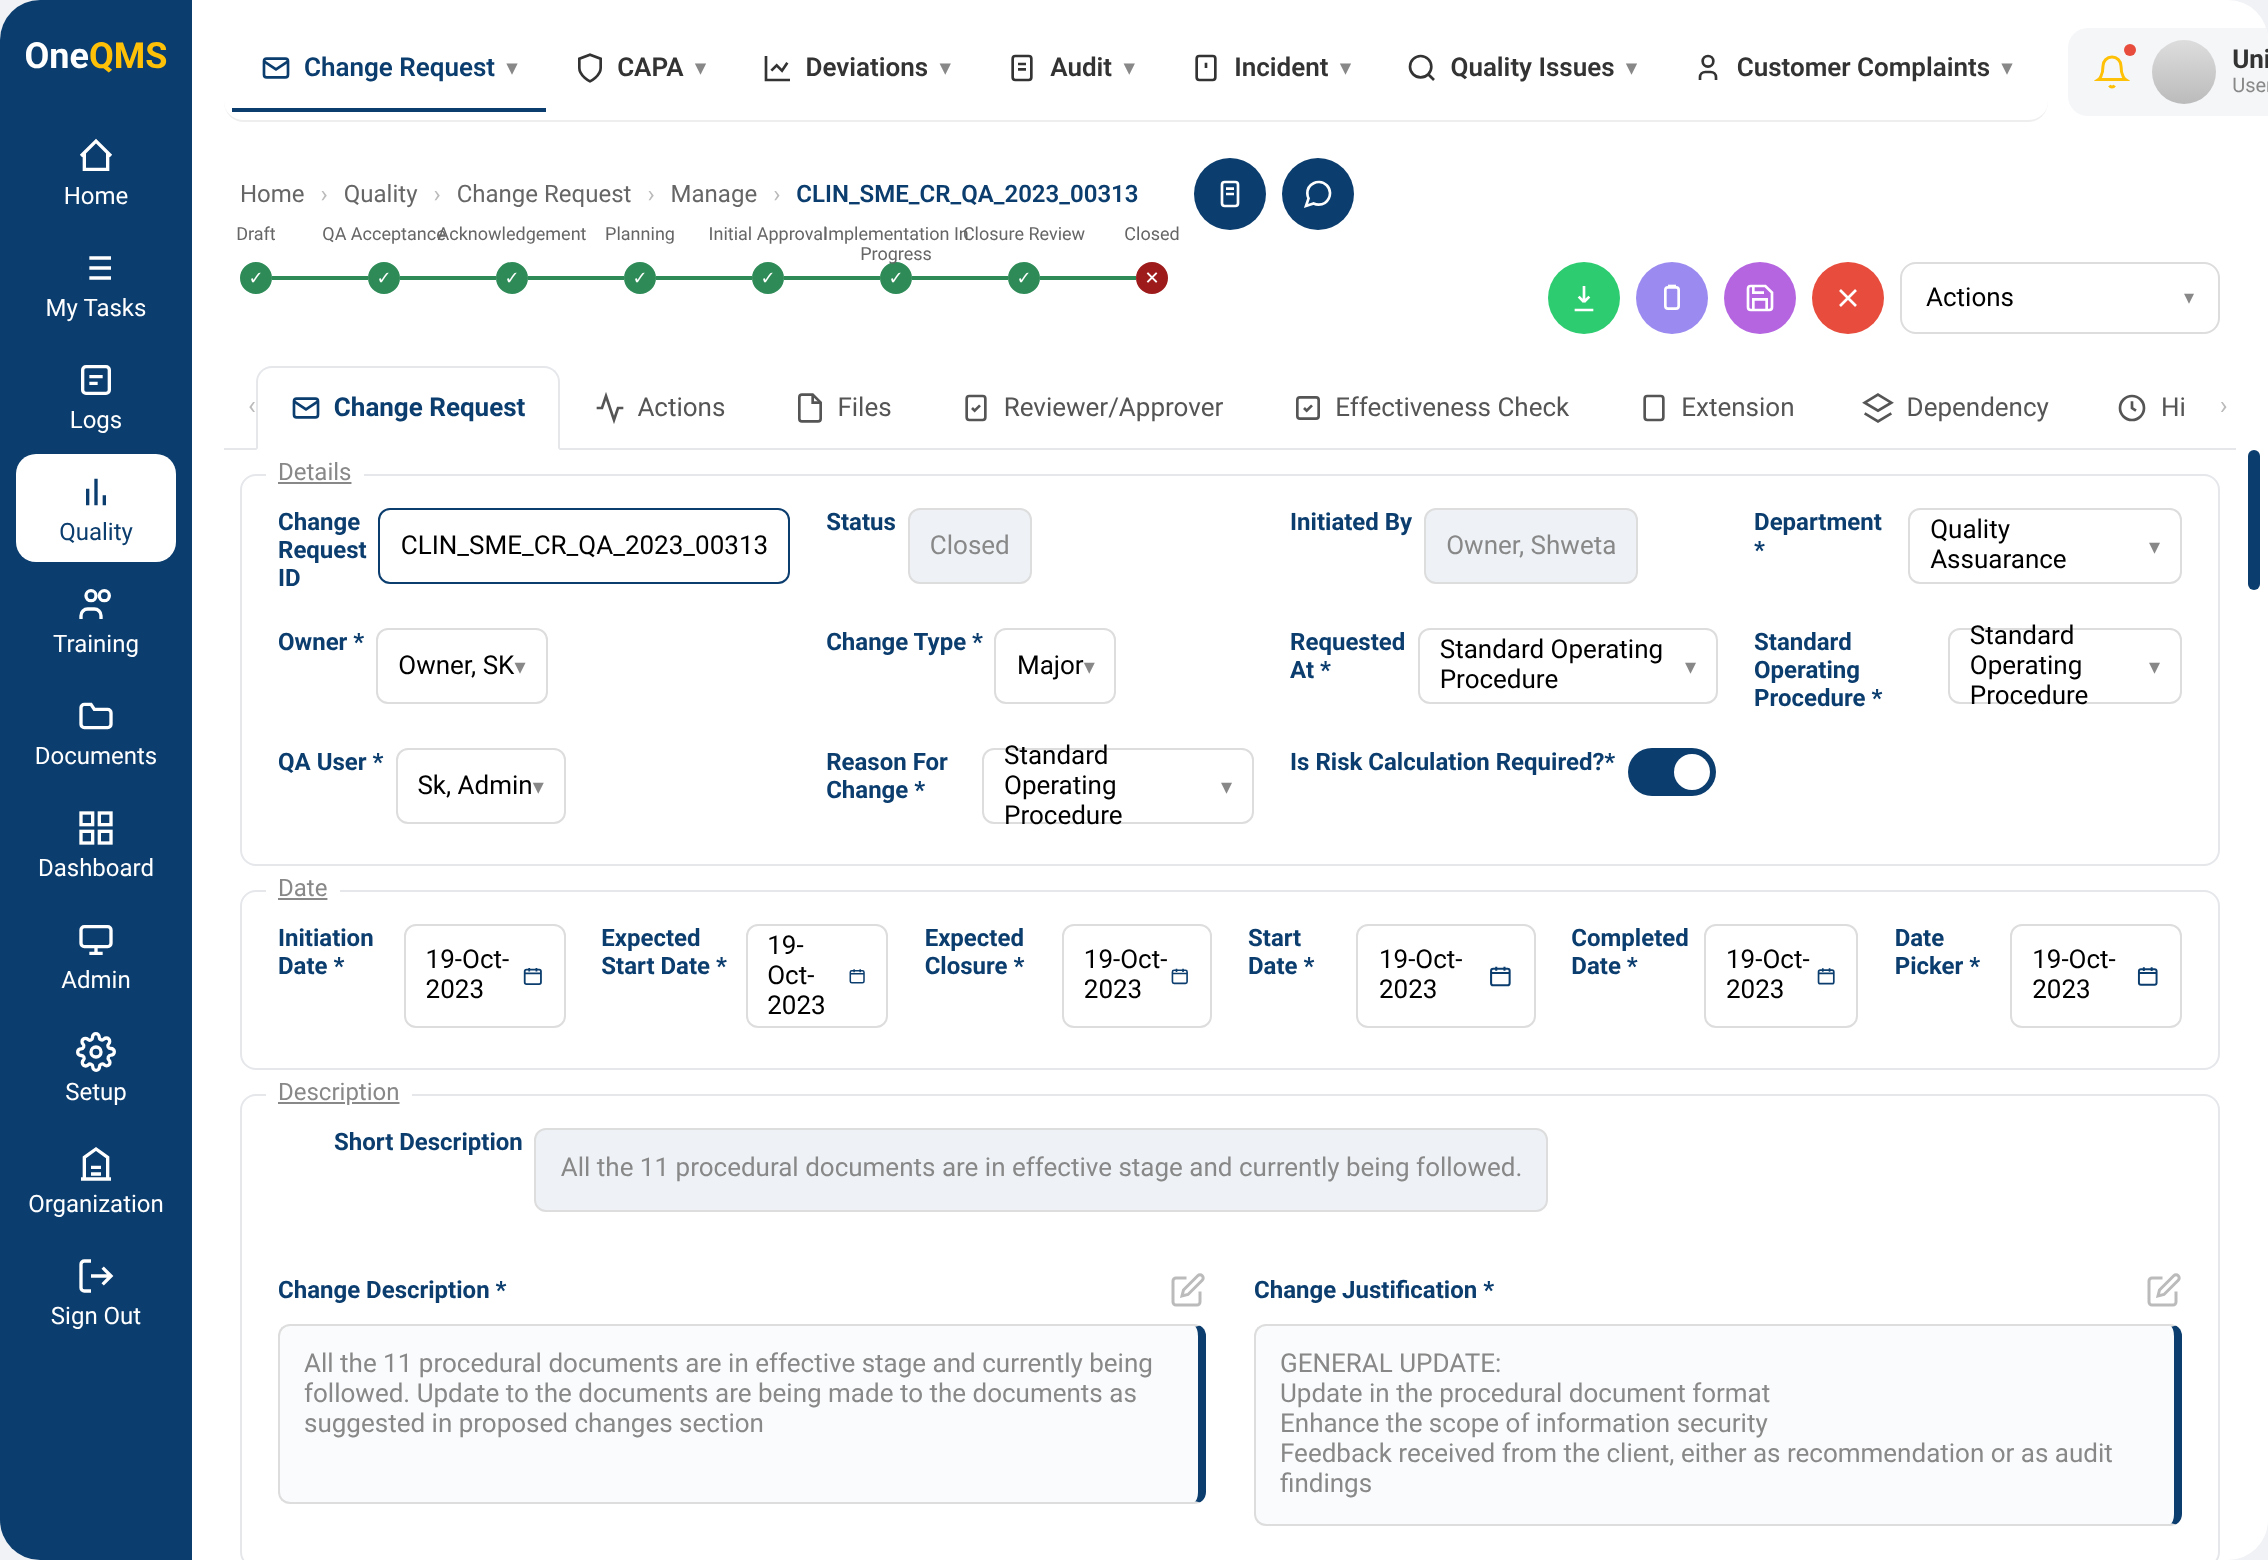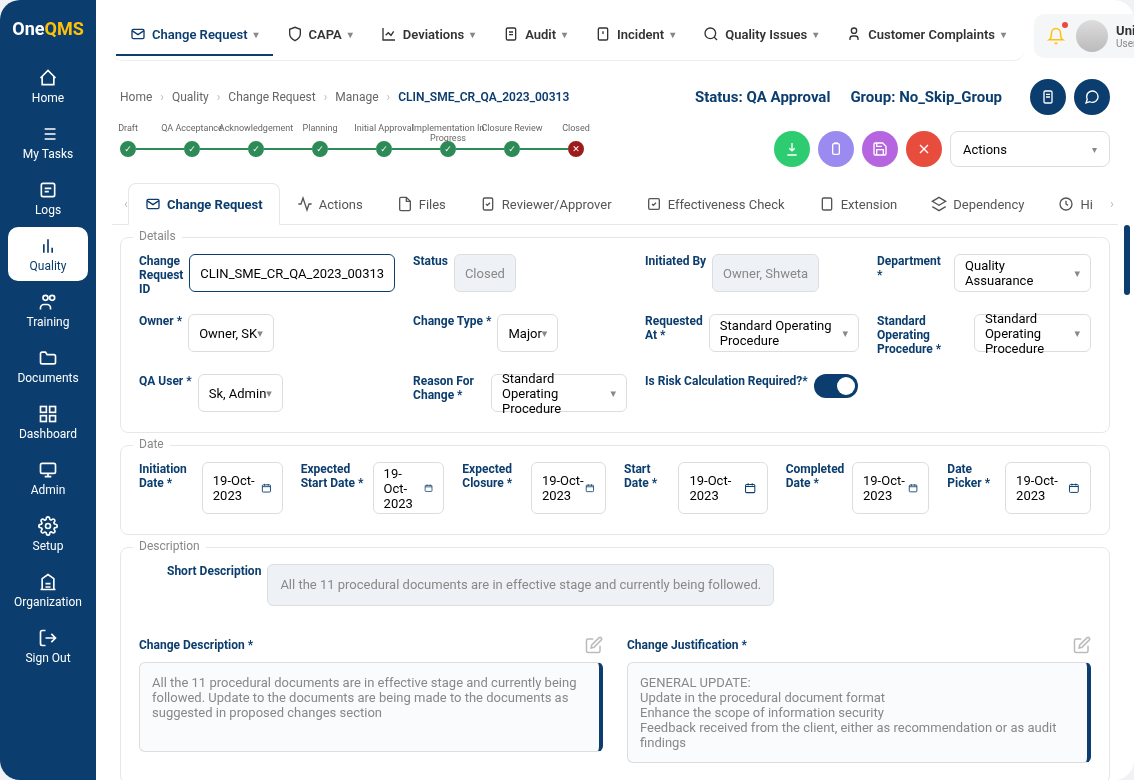--- a/index.html
+++ b/index.html
@@ -37,21 +37,21 @@
     .crumbs { display:flex; align-items:center; gap:8px; font-size:12px; color:#666; }
     .crumb { cursor:pointer; }
     .crumb.current { color:#0b3d6e; font-weight:600; }
     .crumb-sep { color:#bbb; }
     .status-group { margin-left:auto; display:flex; gap:20px; font-size:15px; font-weight:700; color:#0b3d6e; }
     .icon-btns { display:flex; gap:8px; margin-left:20px; }
     .circ-btn { width:36px; height:36px; border-radius:50%; display:flex; align-items:center; justify-content:center; color:#fff; cursor:pointer; }
     .circ-btn.blue { background:#0b3d6e; }
     
     
-    .progress-row { display:flex; align-items:center; padding:8px 24px; gap:16px; }
+    .progress-row { display:flex; align-items:flex-start; padding:8px 24px; gap:16px; }
     .progress { display:flex; align-items:center; flex:1; }
     .step { display:flex; flex-direction:column; align-items:center; font-size:9px; color:#666; position:relative; }
     .step-label { position:absolute; top:-18px; white-space:nowrap; font-size:9px; }
     .step-dot { width:16px; height:16px; border-radius:50%; background:#2e8b57; border:2px solid #2e8b57; display:flex; align-items:center; justify-content:center; color:#fff; font-size:9px; }
     .step.red .step-dot { background:#9e1b1b; border-color:#9e1b1b; }
     .step-line { height:2px; width:48px; background:#2e8b57; }
     .action-btns { display:flex; gap:8px; align-items:center; }
     .circ-btn.green { background:#2ecc71; }
     .circ-btn.purple1 { background:#9b8bf0; }
     .circ-btn.purple2 { background:#b565e0; }
@@ -62,21 +62,21 @@
     .tabs-row { display:flex; align-items:center; border-bottom:1px solid #e5e7eb; padding:0 12px; margin:8px 16px 0; position:relative; }
     .tab-arrow { width:24px; height:24px; display:flex; align-items:center; justify-content:center; color:#bbb; cursor:pointer; font-size:13px; }
     .tab { display:flex; align-items:center; gap:6px; padding:12px 16px; font-size:13px; color:#555; cursor:pointer; border:1px solid transparent; border-bottom:none; white-space:nowrap; }
     .tab.active { background:#fff; border:1px solid #e5e7eb; border-bottom:1px solid #fff; border-radius:8px 8px 0 0; color:#0b3d6e; font-weight:700; margin-bottom:-1px; }
     .tab svg { width:16px; height:16px; }
     
     
     .content { flex:1; overflow-y:auto; padding:0 24px 24px; position:relative; }
     .content::after { content:''; position:absolute; top:0; right:4px; width:6px; height:70px; background:#0b3d6e; border-radius:3px; }
     .fieldset { border:1px solid #e5e7eb; border-radius:8px; padding:16px 18px 20px; margin-top:12px; position:relative; }
-    .legend { position:absolute; top:-9px; left:12px; background:#fff; padding:0 6px; font-size:12px; color:#888; }
+    .legend { position:absolute; top:-9px; left:12px; background:#fff; padding:0 6px; font-size:12px; color:#888;text-decoration:underline; }
     .grid4 { display:grid; grid-template-columns:repeat(4,1fr); gap:18px 18px; }
     .grid6 { display:grid; grid-template-columns:repeat(6,1fr); gap:18px; }
     .grid2 { display:grid; grid-template-columns:repeat(2,1fr); gap:24px; }
     .field { display:flex; flex-direction:row; gap:6px; }
     .label { font-size:12px; font-weight:700; color:#0b3d6e; }
     .input { height:38px; border:1px solid #ddd; border-radius:6px; padding:0 10px; font-size:13px; display:flex; align-items:center; justify-content:space-between; background:#fff; }
     .input.ro { background:#eef2f6; color:#888; }
     .input.outlined { border:1px solid #0b3d6e; }
     .chev-dd { color:#888; font-size:11px; }
     .toggle { width:44px; height:24px; background:#0b3d6e; border-radius:12px; position:relative; }
@@ -253,24 +253,20 @@
         <span class="crumb">Home</span>
         <span class="crumb-sep">›</span>
         <span class="crumb">Quality</span>
         <span class="crumb-sep">›</span>
         <span class="crumb">Change Request</span>
         <span class="crumb-sep">›</span>
         <span class="crumb">Manage</span>
         <span class="crumb-sep">›</span>
         <span class="crumb current">CLIN_SME_CR_QA_2023_00313</span>
       </div>
-      <div class="status-group">
-        <span><span>Status:</span> <span>QA Approval</span></span>
-        <span><span>Group:</span> <span>No_Skip_Group</span></span>
-      </div>
       <div class="icon-btns">
         <div class="circ-btn blue">
           <svg width="16" height="16" fill="none" stroke="#fff" stroke-width="2" viewBox="0 0 24 24">
               <rect x="6" y="3" width="12" height="18" rx="2"></rect>
               <path d="M9 8h6M9 12h6"></path>
             </svg>
         </div>
         <div class="circ-btn blue">
           <svg width="16" height="16" fill="none" stroke="#fff" stroke-width="2" viewBox="0 0 24 24">
               <path d="M21 11.5a8.38 8.38 0 01-.9 3.8 8.5 8.5 0 01-7.6 4.7 8.38 8.38 0 01-3.8-.9L3 21l1.9-5.7a8.38 8.38 0 01-.9-3.8 8.5 8.5 0 014.7-7.6 8.38 8.38 0 013.8-.9h.5a8.48 8.48 0 018 8v.5z"></path>

